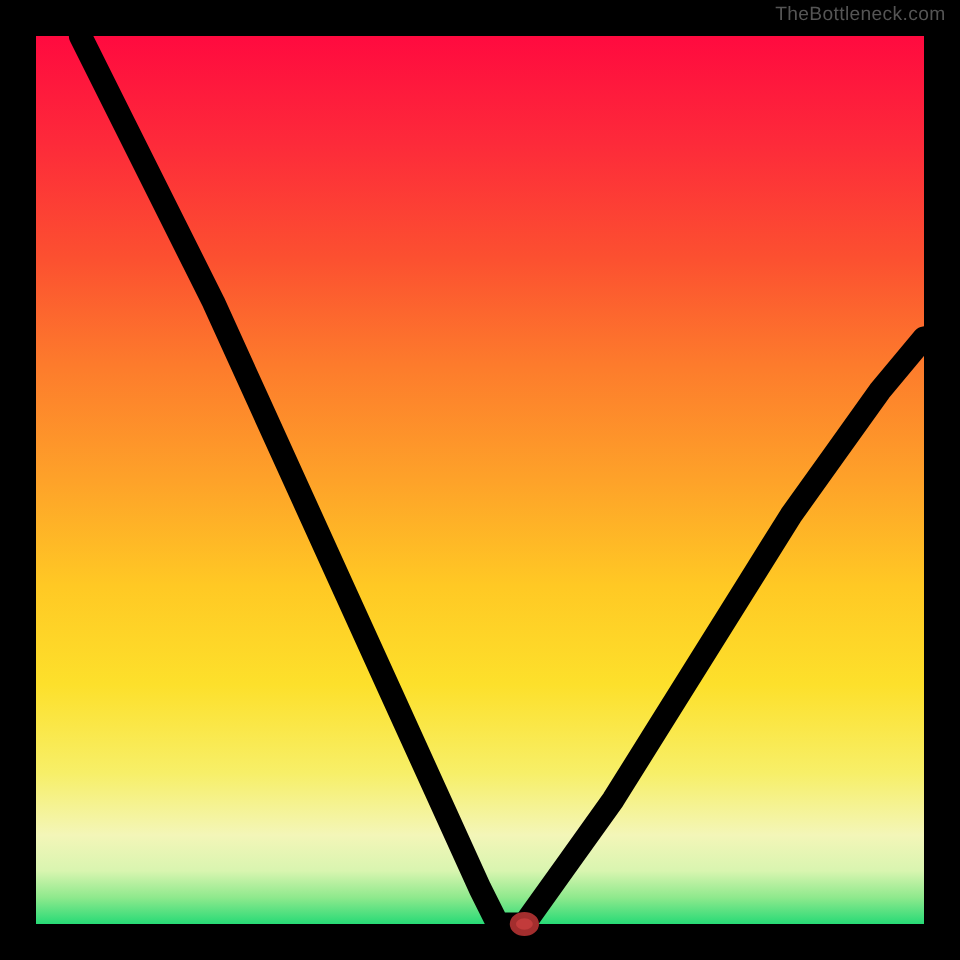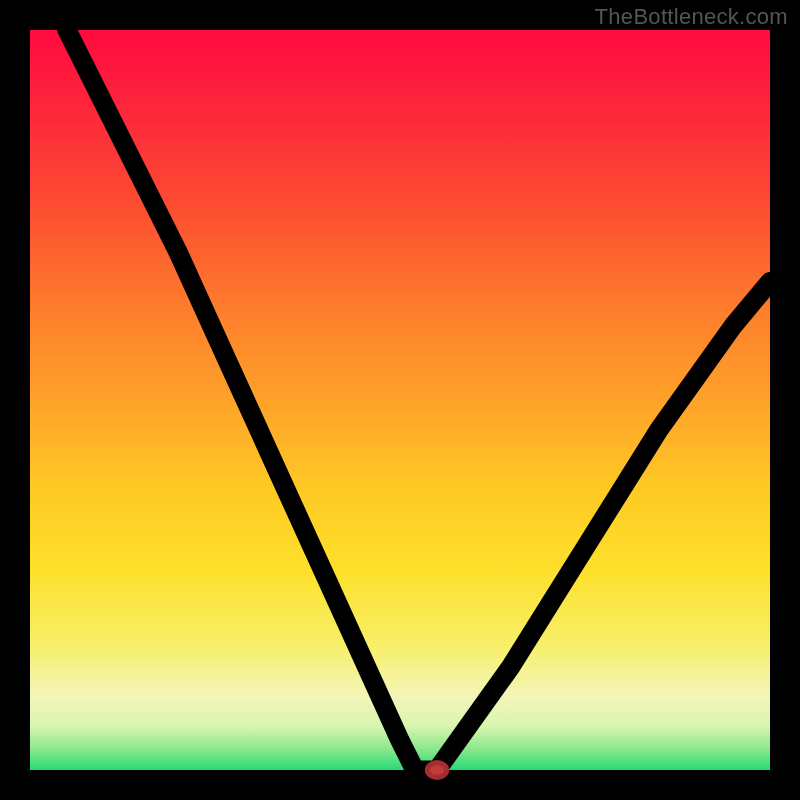--- a/index.html
+++ b/index.html
@@ -15,21 +15,21 @@
     position: relative;
     width: 800px;
     height: 800px;
     background: #000;
   }
   .watermark {
     position: absolute;
     top: 4px;
     right: 12px;
     color: #555;
-    font-size: 22px;
+    font-size: 16px;
     font-weight: 500;
     letter-spacing: 0.3px;
     z-index: 5;
   }
   .plot {
     position: absolute;
     left: 30px;
     top: 30px;
     width: 740px;
     height: 740px;

